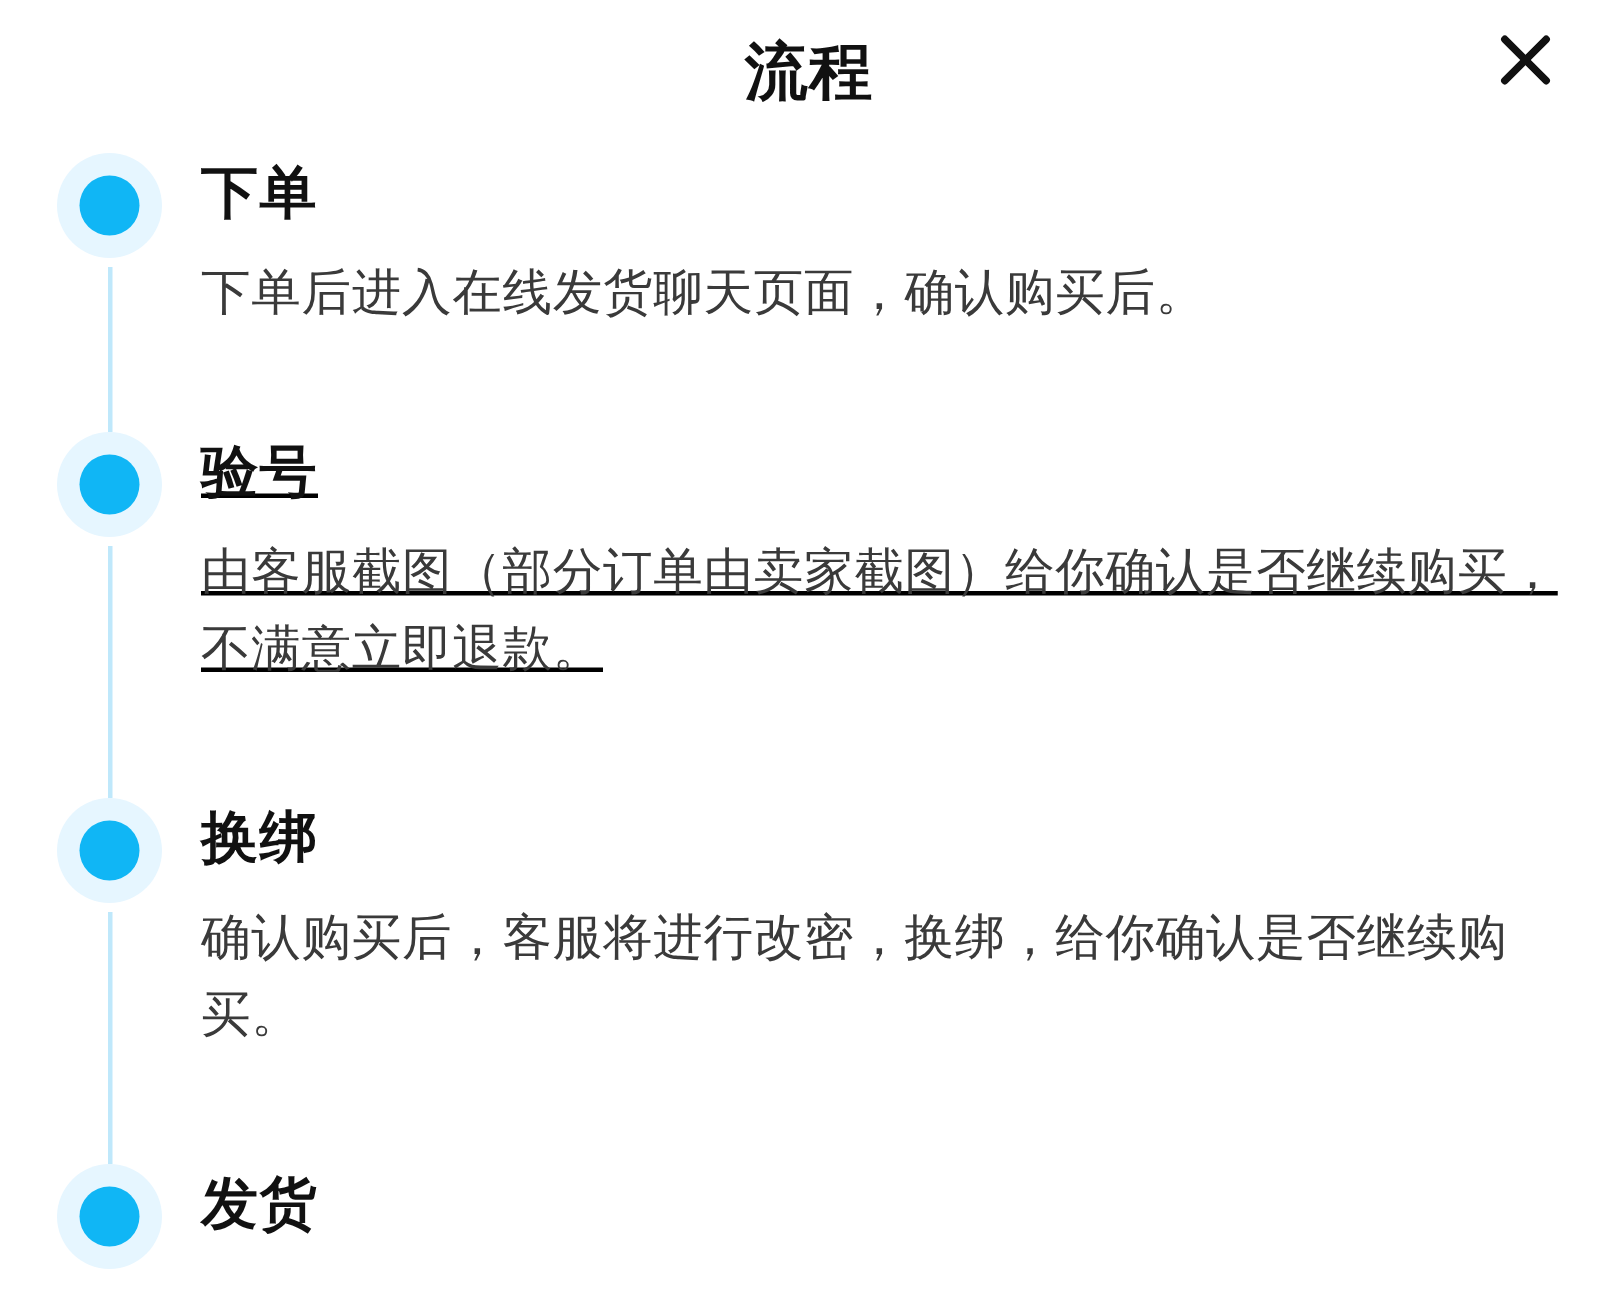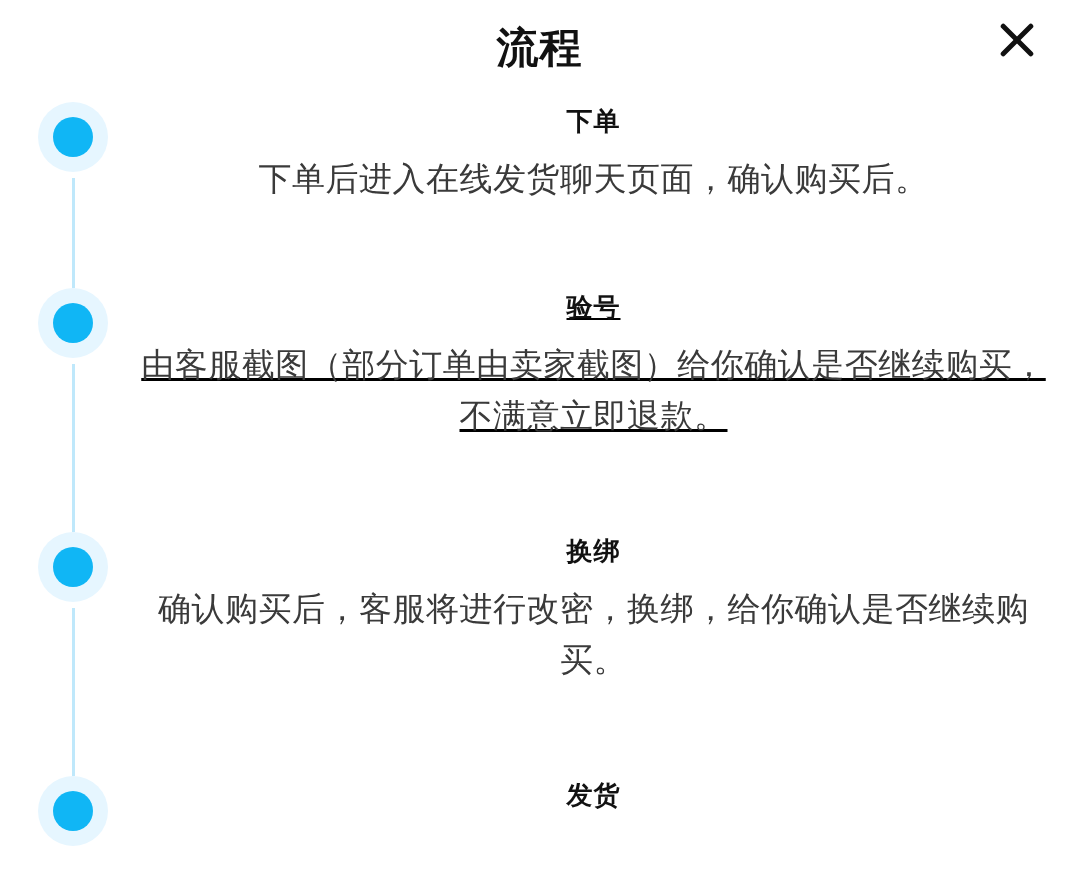--- a/index.html
+++ b/index.html
@@ -1,15 +1,15 @@
 <!DOCTYPE html>
 <html><head>
 <meta charset="utf-8">
 <style>
-  * { box-sizing: border-box; margin: 0; padding: 0; text-align: center; }
+  * { box-sizing: border-box; margin: 0; padding: 0; }
   html, body {
     width: 1079px;
     height: 870px;
     background: #ffffff;
     font-family: "Liberation Sans", "DejaVu Sans", sans-serif;
     overflow: hidden;
   }
   .sheet {
     position: relative;
     width: 1079px;
@@ -94,21 +94,21 @@
   }
   .connector {
     position: absolute;
     left: 46px;
     top: 82px;
     bottom: -6px;
     width: 3px;
     background: #bfe8fb;
   }
   .step-title {
-    font-size: 26px;
+    font-size: 38px;
     font-weight: bold;
     color: #111111;
     line-height: 1.35;
     padding-top: 8px;
     letter-spacing: 1px;
   }
   .step-desc {
     font-size: 33px;
     color: #3a3a3a;
     line-height: 1.55;

